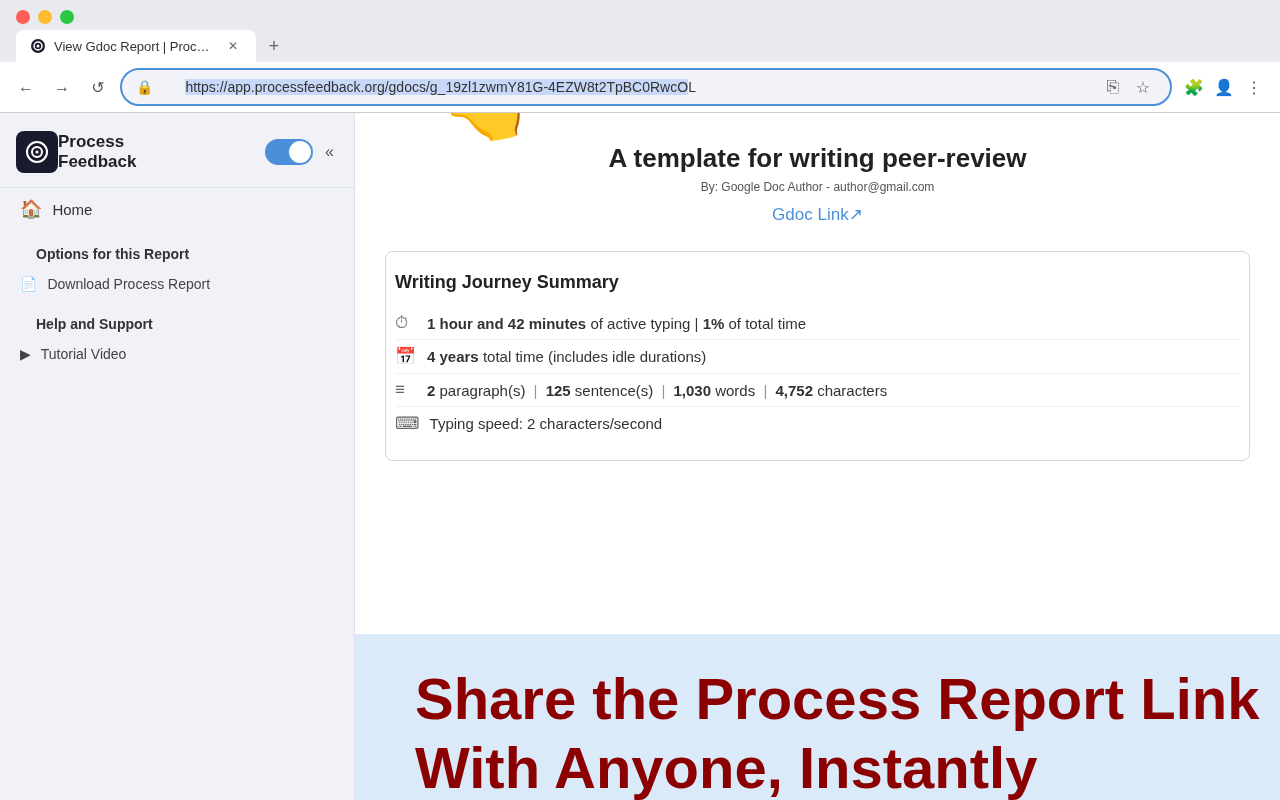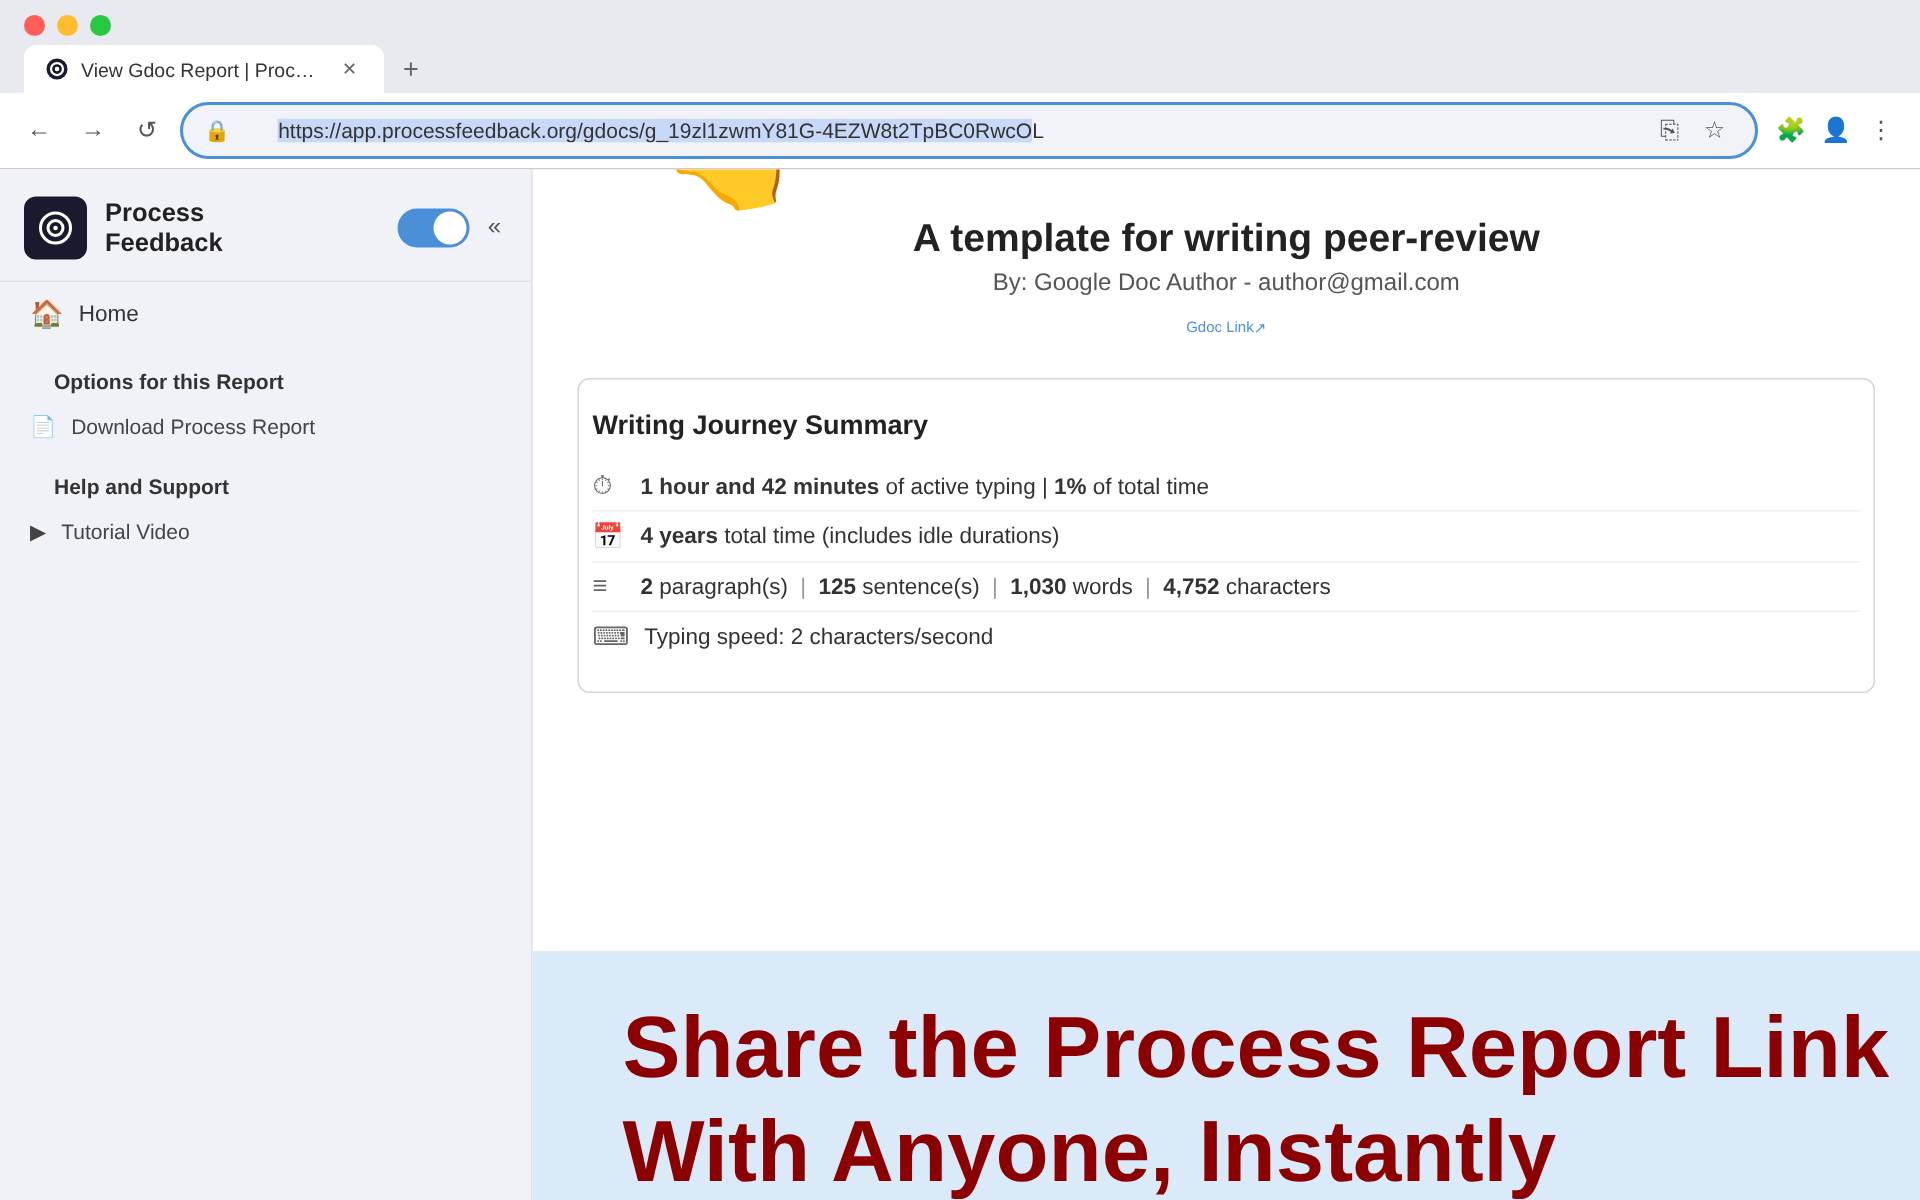--- a/index.html
+++ b/index.html
@@ -95,21 +95,21 @@
       min-width: 355px;
       background: #f0f2f8;
       border-right: 1px solid #dde1ec;
       display: flex;
       flex-direction: column;
       padding-bottom: 20px;
     }
     .sidebar-header {
       display: flex; align-items: center;
       padding: 18px 16px 14px 16px;
-      gap: 12px;
+      gap: 0;
       border-bottom: 1px solid #dde1ec;
     }
     .logo-icon {
       width: 42px; height: 42px;
       background: #1a1a2e;
       border-radius: 8px;
       display: flex; align-items: center; justify-content: center;
       font-size: 22px; color: white;
     }
     .logo-text { font-size: 17px; font-weight: 700; color: #222; line-height: 1.2; }
@@ -164,25 +164,25 @@
     }
     .doc-header {
       padding: 30px 40px 16px 40px;
       text-align: center;
     }
     .doc-title {
       font-size: 26px; font-weight: 600; color: #222;
       margin-bottom: 6px;
     }
     .doc-author {
-      font-size: 16px; color: #555;
+      font-size: 12px; color: #555;
       margin-bottom: 10px;
     }
     .gdoc-link {
-      font-size: 10px; color: #4a90d9; cursor: pointer;
+      font-size: 17px; color: #4a90d9; cursor: pointer;
       display: inline-flex; align-items: center; gap: 0;
     }
     .summary-card {
       margin: 10px 30px;
       border: 1px solid #d0d5e0;
       border-radius: 8px;
       padding: 20px 9px;
     }
     .summary-title {
       font-size: 18px; font-weight: 600; color: #222;

